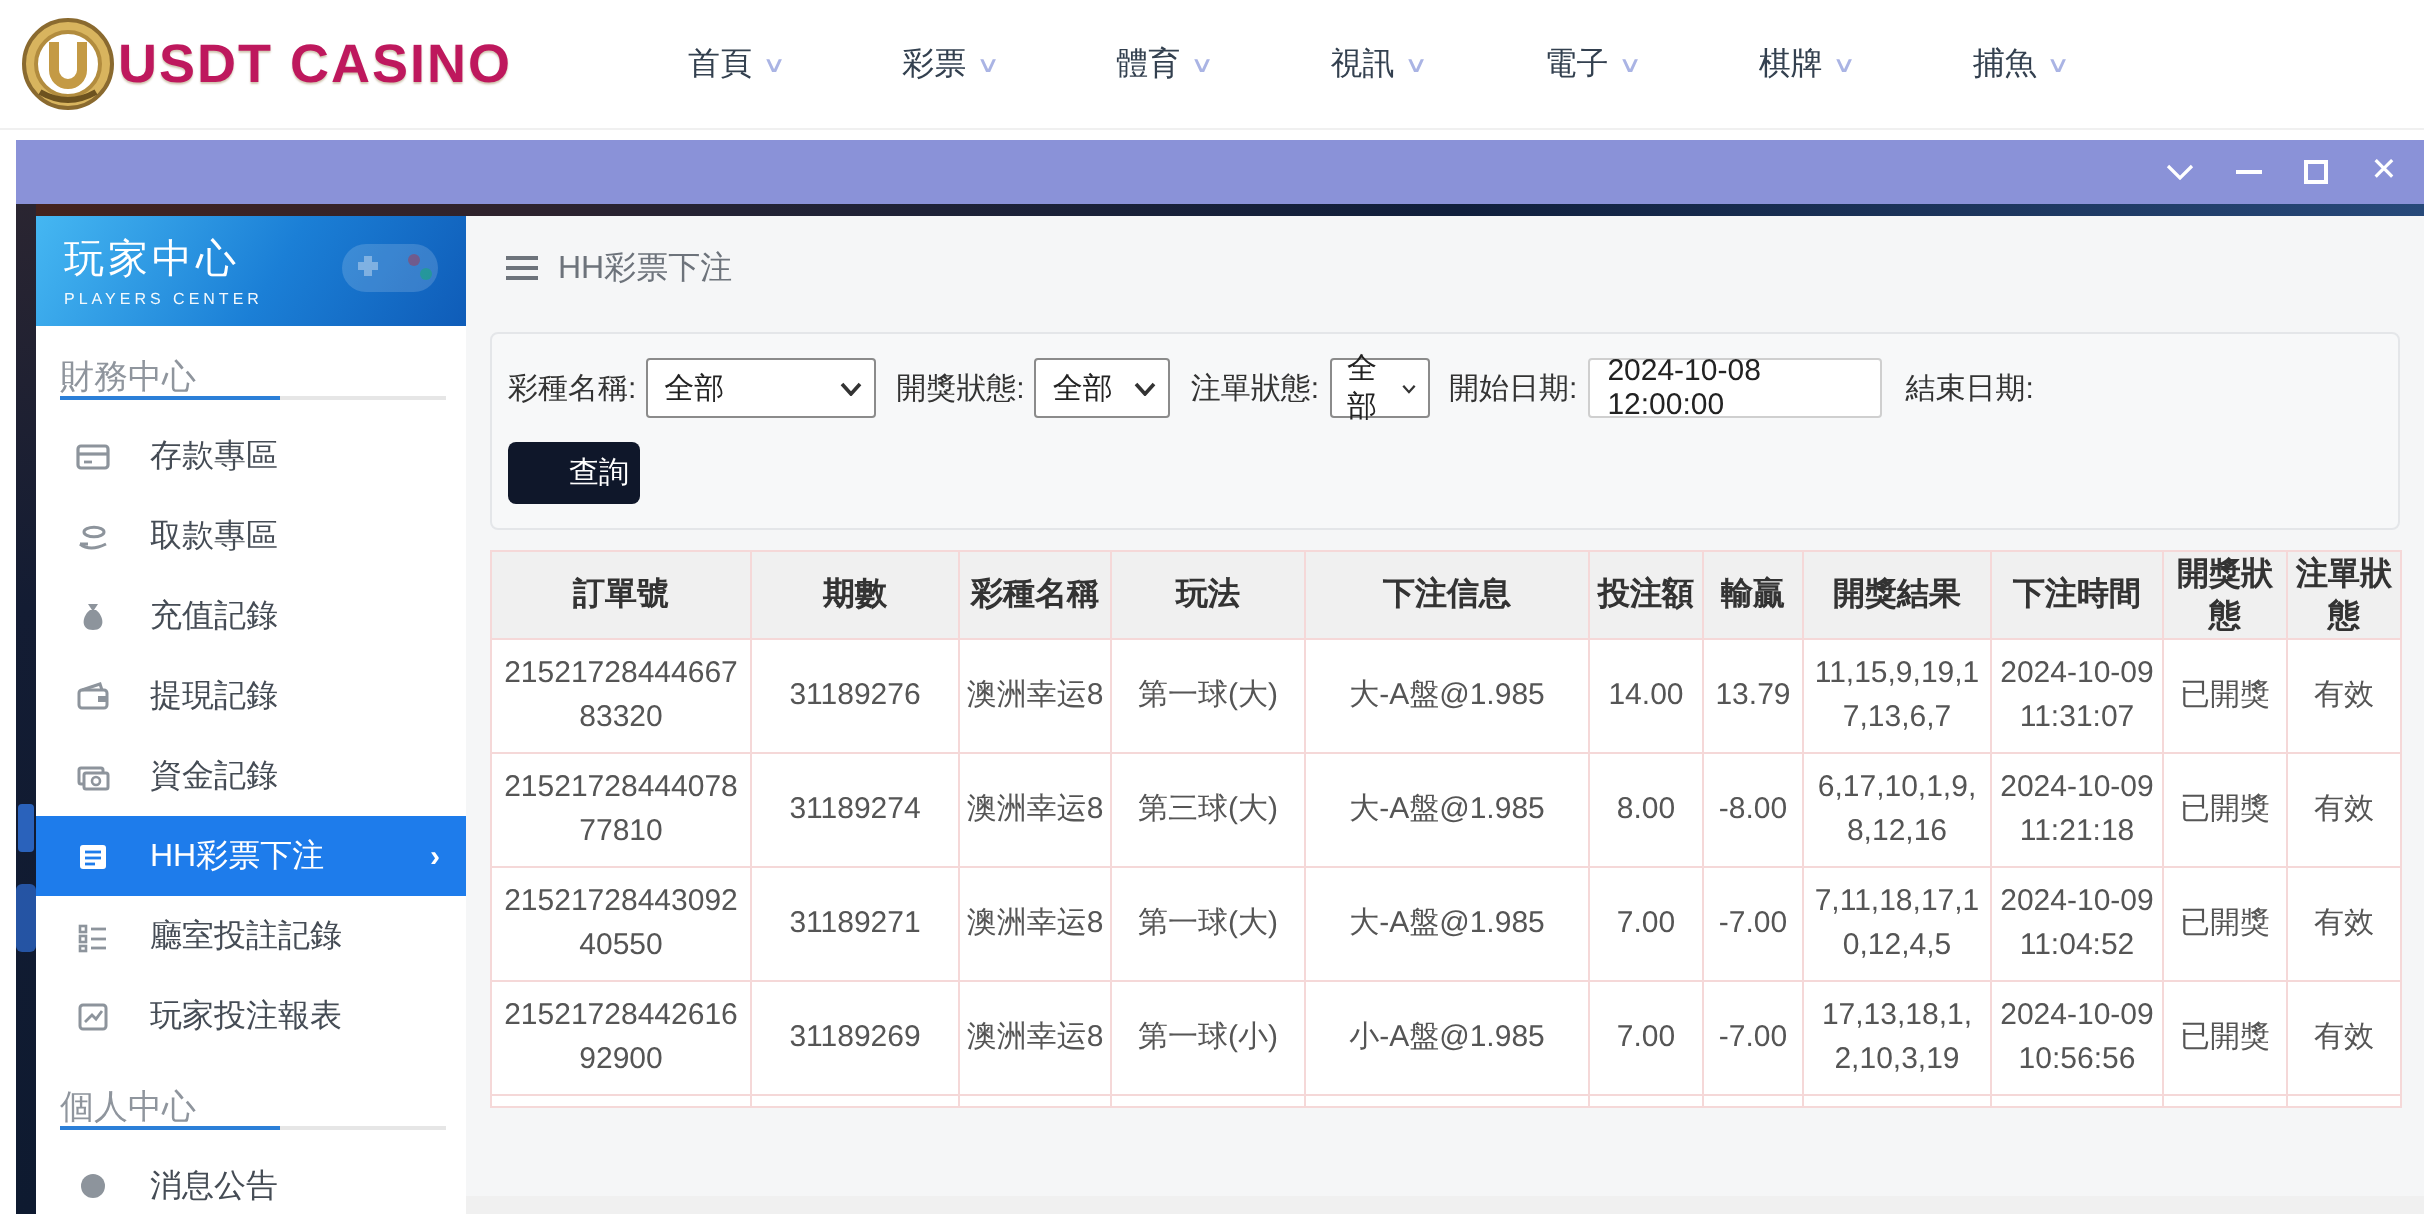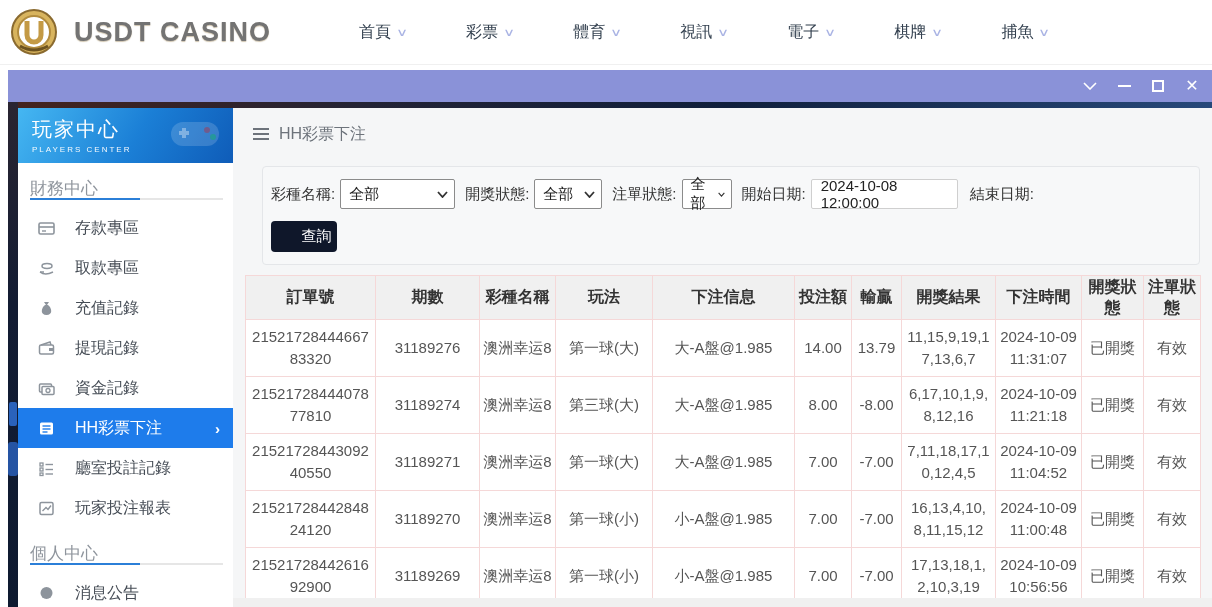--- a/index.html
+++ b/index.html
@@ -4,21 +4,21 @@
 <style>
   * { margin:0; padding:0; box-sizing:border-box; }
   html,body { width:1212px; height:607px; overflow:hidden; background:#fff;
     font-family:"Liberation Sans", sans-serif; }
 
   
   .topbar { position:absolute; left:0; top:0; width:1212px; height:65px; background:#fff;
     border-bottom:1px solid #f0f0f0; display:flex; align-items:center; }
   .logo { display:flex; align-items:center; margin-left:10px; }
   .logo-coin { width:48px; height:48px; }
-  .logo-text { font-size:27px; font-weight:800; color:#737373; letter-spacing:1px; margin-left:16px;
+  .logo-text { font-size:27px; font-weight:800; color:#be185d; letter-spacing:1px; margin-left:1px;
     text-shadow:0 1px 1px rgba(120,90,30,.35); }
   .nav { display:flex; margin-left:58px; }
   .nav-item { display:flex; align-items:center; gap:7px; padding:0 30px; height:64px;
     font-size:16px; color:#33404f; cursor:pointer; }
   .nav-chevron { color:#aab4e4; font-size:11px; transform:scaleX(1.5); }
 
   
   .window { position:absolute; left:8px; top:70px; width:1204px; height:537px; }
   .titlebar { position:absolute; left:0; top:0; right:0; height:32px; background:#8a92d8;
     display:flex; align-items:center; justify-content:flex-end; }
@@ -52,21 +52,21 @@
   .sb-item.selected { background:#1e7ceb; color:#fff; }
   .sb-item.selected .sb-icon { color:#fff; }
   .sb-item .sb-arrow { position:absolute; right:13px; color:#fff; font-size:15px; font-weight:bold; }
 
   
   .main { position:absolute; left:225px; top:6px; right:0; bottom:0; background:#f5f6f7; }
   .breadcrumb { height:52px; display:flex; align-items:center; padding-left:20px; color:#6d737b; font-size:16px; }
   .hamburger { width:16px; margin-right:10px; color:#6d737b; }
   .hamburger div { height:2px; background:#6d737b; margin:3px 0; }
 
-  .filter-panel { margin:6px 12px 0 29px; background:#f7f8f9; border:1px solid #e4e6e9;
+  .filter-panel { margin:6px 12px 0 12px; background:#f7f8f9; border:1px solid #e4e6e9;
     border-radius:4px; padding:12px 10px 12px 8px; }
   .filter-row { display:flex; align-items:center; flex-wrap:nowrap; }
   .f-label { font-size:15px; color:#333; margin:0 5px 0 0; white-space:nowrap; }
   .f-select { display:inline-flex; align-items:center; justify-content:space-between;
     background:#fff; border:1px solid #8b8b8b; border-radius:2px; height:30px;
     padding:0 6px 0 8px; font-size:15px; color:#222; cursor:pointer; margin-right:10px; }
   .f-select .dd { margin-left:8px; color:#333; }
   .sel-lottery { width:115px; }
   .sel-draw { width:68px; }
   .sel-order { width:50px; }
@@ -362,33 +362,20 @@
               <td>第一球(大)</td>
               <td>大-A盤@1.985</td>
               <td>7.00</td>
               <td>-7.00</td>
               <td>7,11,18,17,10,12,4,5</td>
               <td class="time">2024-10-09 11:04:52</td>
               <td>已開獎</td>
               <td>有效</td>
             </tr>
             <tr>
-              <td>2152172844284824120</td>
-              <td>31189270</td>
-              <td>澳洲幸运8</td>
-              <td>第一球(小)</td>
-              <td>小-A盤@1.985</td>
-              <td>7.00</td>
-              <td>-7.00</td>
-              <td>16,13,4,10,8,11,15,12</td>
-              <td class="time">2024-10-09 11:00:48</td>
-              <td>已開獎</td>
-              <td>有效</td>
-            </tr>
-            <tr>
               <td>2152172844261692900</td>
               <td>31189269</td>
               <td>澳洲幸运8</td>
               <td>第一球(小)</td>
               <td>小-A盤@1.985</td>
               <td>7.00</td>
               <td>-7.00</td>
               <td>17,13,18,1,2,10,3,19</td>
               <td class="time">2024-10-09 10:56:56</td>
               <td>已開獎</td>

